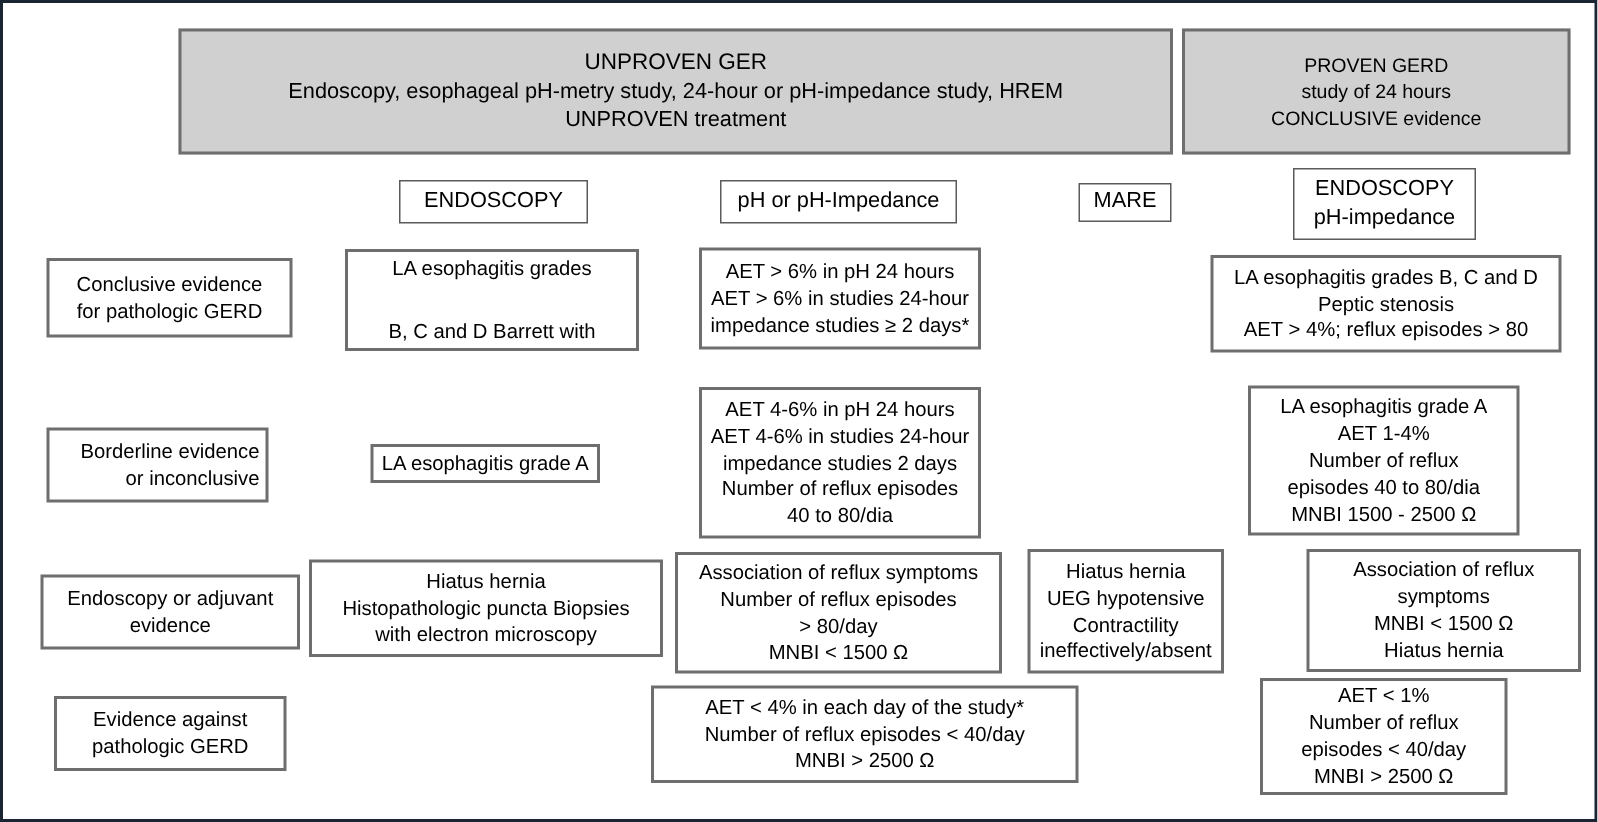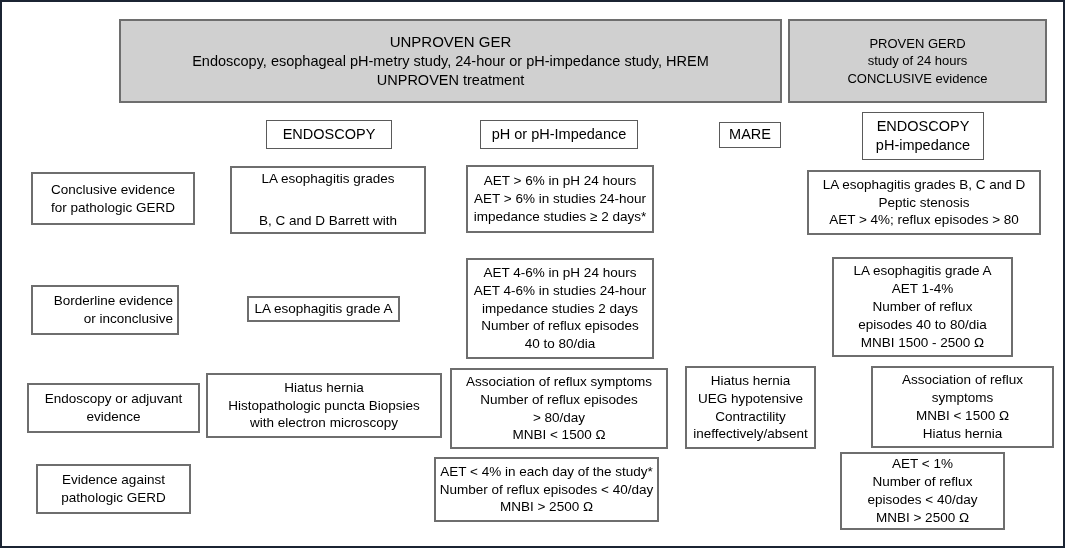--- a/index.html
+++ b/index.html
@@ -166,21 +166,21 @@
     <span class="ln">symptoms</span>
     <span class="ln">MNBI &lt; 1500 Ω</span>
     <span class="ln">Hiatus hernia</span>
   </div>
 
   <div class="box" style="left:34px; top:462px; width:155px; height:50px;">
     <span class="ln">Evidence against</span>
     <span class="ln">pathologic GERD</span>
   </div>
 
-  <div class="box" style="left:432px; top:455px; width:225px; height:65px;">
+  <div class="box" style="left:432px; top:455px; width:285px; height:65px;">
     <span class="ln">AET &lt; 4% in each day of the study*</span>
     <span class="ln">Number of reflux episodes &lt; 40/day</span>
     <span class="ln">MNBI &gt; 2500 Ω</span>
   </div>
 
   <div class="box" style="left:838px; top:450px; width:165px; height:78px;">
     <span class="ln">AET &lt; 1%</span>
     <span class="ln">Number of reflux</span>
     <span class="ln">episodes &lt; 40/day</span>
     <span class="ln">MNBI &gt; 2500 Ω</span>

